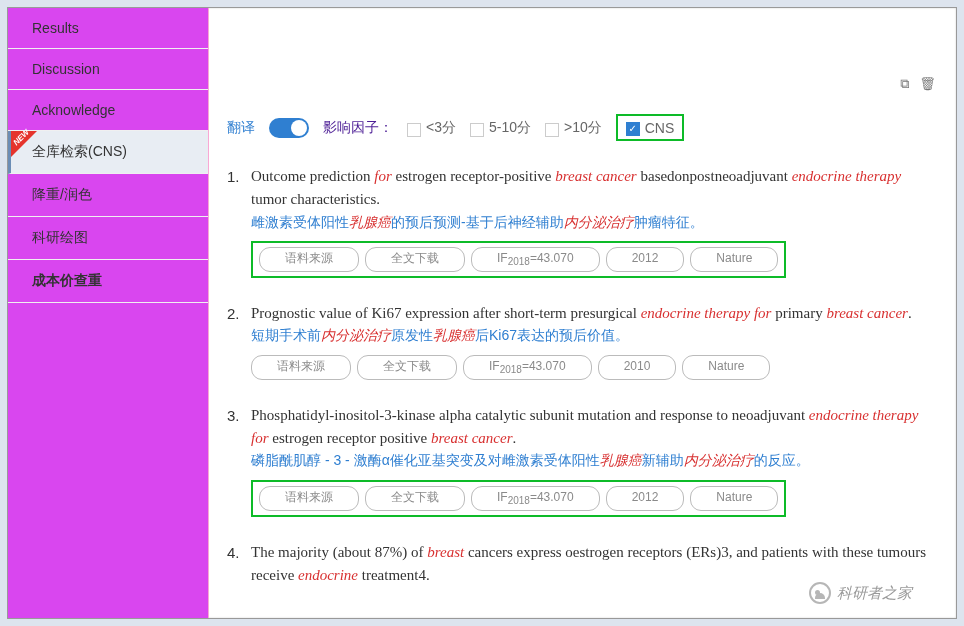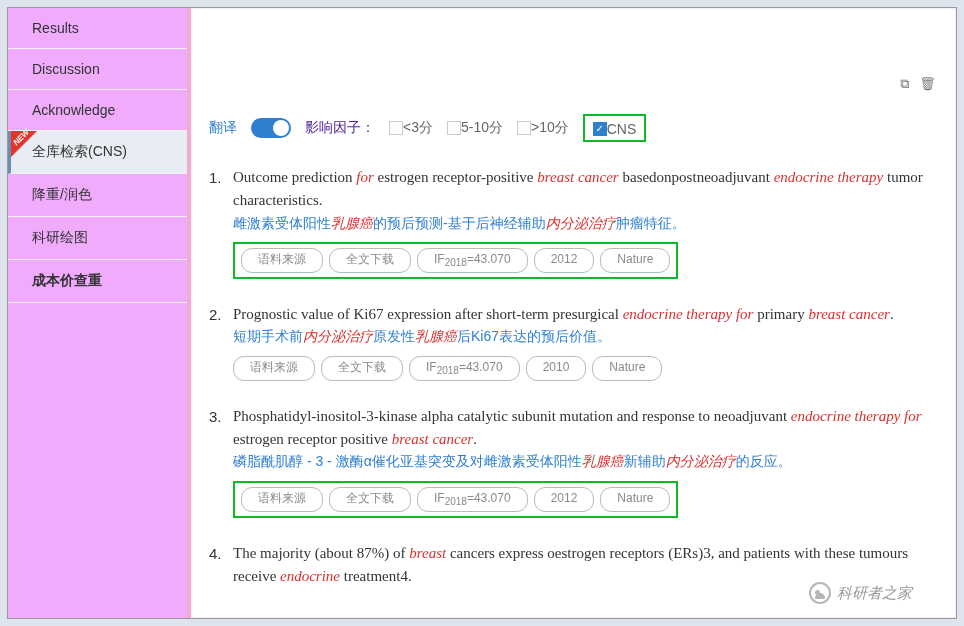--- a/index.html
+++ b/index.html
@@ -1,45 +1,45 @@
 <!DOCTYPE html>
 <html><head>
 <meta charset="utf-8">
 <style>
 *{margin:0;padding:0;box-sizing:border-box}
 body{font-family:"Microsoft YaHei",Arial,sans-serif;background:#dde4ee;width:964px;height:626px;overflow:hidden}
 .frame{margin:7px;border:1px solid #999;background:#fff;height:612px;display:flex;box-shadow:inset 0 0 2px rgba(0,0,0,.2)}
-.sidebar{width:183px;border-right:4px solid #f9a8d4;background:#f0abfc}
+.sidebar{width:201px;border-right:1px solid #f9a8d4;background:#d946ef}
 .side-item{padding:12px 0 12px 24px;font-size:14px;color:#333;cursor:pointer;border-bottom:1px solid #f0f0f0;position:relative}
 .side-item.active{background:#e8edf3;border-left:3px solid #6b8db5;padding-left:21px;font-weight:500}
 .side-item.bold{font-weight:700}
 .new-ribbon{position:absolute;top:0;left:0;width:0;height:0;border-top:26px solid #e5342c;border-right:26px solid transparent}
 .new-ribbon span{position:absolute;top:-24px;left:1px;transform:rotate(-45deg);color:#fff;font-size:8px;font-style:italic;font-weight:bold}
 .main{flex:1;padding:0 18px 0 18px;overflow-y:auto;position:relative}
 .top-icons{position:absolute;right:20px;top:68px;display:flex;gap:10px;color:#777;font-size:13px}
 .filter-row{display:flex;align-items:center;gap:14px;margin-top:106px;margin-bottom:24px;font-size:14px}
 .translate-label{color:#2f7fd1}
 .switch{width:40px;height:20px;background:#2f7fd1;border-radius:10px;position:relative;cursor:pointer}
 .switch::after{content:"";position:absolute;width:16px;height:16px;background:#fff;border-radius:50%;top:2px;right:2px}
 .filter-label{color:#4c1d95;}
-.check-item{display:inline-flex;align-items:center;color:#666;font-size:14px}
+.check-item{display:inline-flex;align-items:flex-end;gap:5px;color:#666;font-size:14px}
 .check-item .box{width:14px;height:14px;border:1px solid #ccc;display:inline-block}
 .check-item.checked .box{background:#2f7fd1;border-color:#2f7fd1;color:#fff;font-size:10px;line-height:12px;text-align:center}
 .cns-highlight{border:2px solid #0dbb28;padding:3px 8px}
 .results{padding-left:0}
 .result{display:flex;margin-bottom:24px;font-size:15px;line-height:1.55}
 .result .num{width:24px;color:#333;flex-shrink:0}
 .result .body{flex:1}
 .title-en{color:#333;font-family:Georgia,"Times New Roman",serif}
 .title-en .hl{color:#d83030;font-style:italic}
 .title-cn{color:#2f7fd1;font-size:14px;margin-top:0}
 .title-cn .hl{color:#d83030;font-style:italic}
 .tags{margin-top:8px;display:inline-flex;gap:6px;flex-wrap:wrap}
 .tags.green-box{border:2px solid #0dbb28;padding:4px 6px}
-.tag{border:1px solid #bbb;color:#8a8a8a;border-radius:11px;padding:1px 16px;font-size:12px;white-space:nowrap}
+.tag{border:1px solid #bbb;color:#8a8a8a;border-radius:11px;padding:1px 25px;font-size:12px;white-space:nowrap}
 .tag sub{font-size:10px}
 .watermark{position:absolute;right:44px;bottom:14px;display:flex;align-items:center;gap:6px;color:#888;font-size:15px;font-style:italic;opacity:.85}
 .wm-icon{width:22px;height:22px;border:2px solid #aaa;border-radius:50%;position:relative}
 .wm-icon::before,.wm-icon::after{content:"";position:absolute;background:#aaa;border-radius:3px}
 .wm-icon::before{width:5px;height:5px;top:6px;left:4px;border-radius:50%}
 .wm-icon::after{width:10px;height:6px;bottom:3px;left:4px;border-radius:5px 5px 0 0}
 ::-webkit-scrollbar{width:8px}
 ::-webkit-scrollbar-thumb{background:#ccc;border-radius:4px}
 </style>
 </head>

